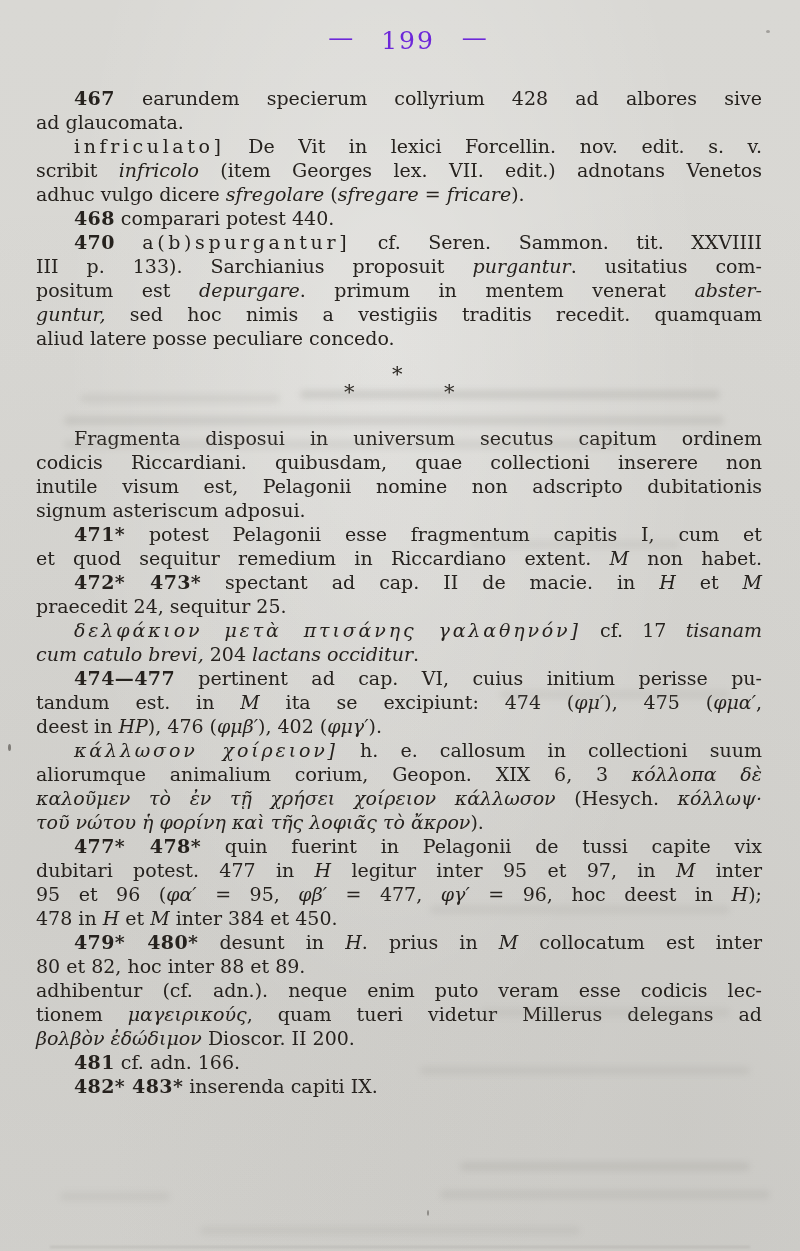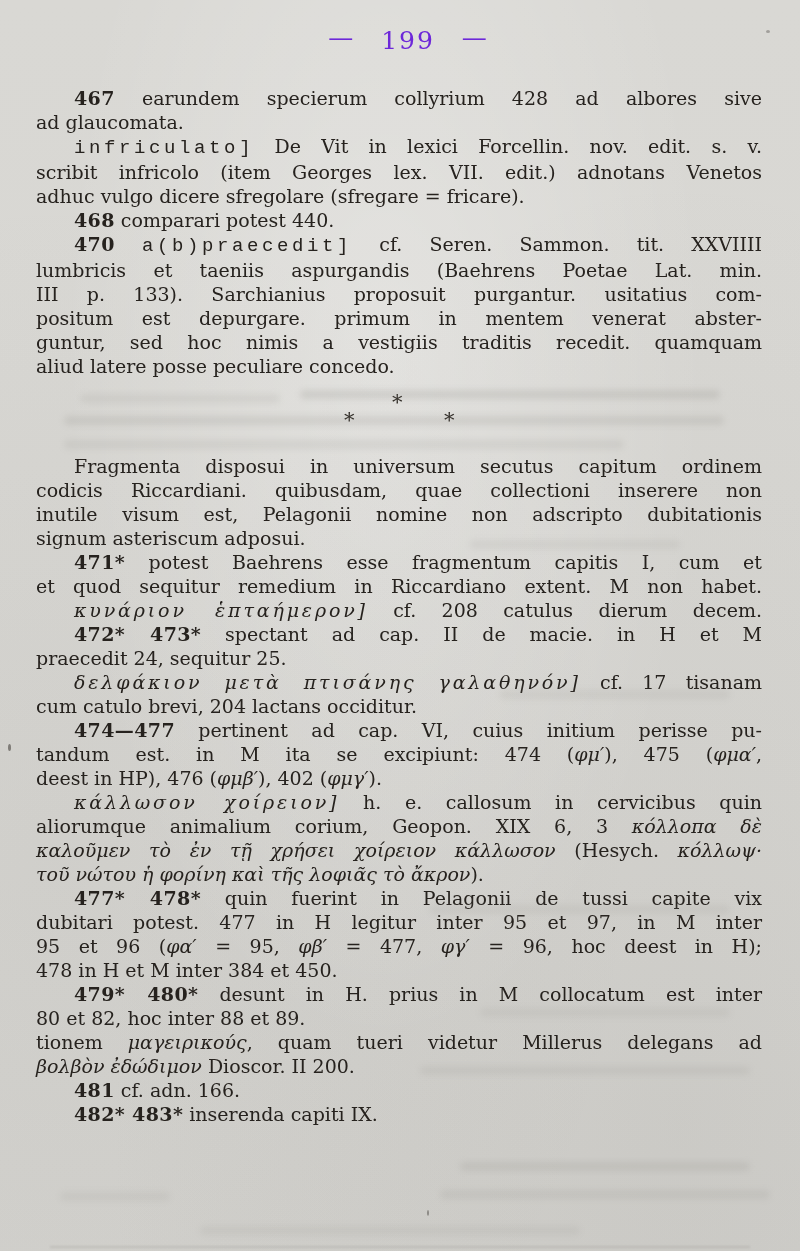--- a/index.html
+++ b/index.html
@@ -26,22 +26,22 @@
     position:absolute;left:36px;top:86px;width:726px;
     font-size:19px;line-height:24px;
   }
   .para{margin:0;}
   .line{min-height:24px;}
   .line.just{text-align:justify;text-align-last:justify;}
   .line.nojust{text-align:right;text-align-last:left;}
   .line.first{padding-left:38px;}
   .seg.n{font-style:normal;}
   .seg.b{font-weight:700;letter-spacing:.02em;margin-top:28px;}
-  .seg.i{}
-  .seg.sp{letter-spacing:.19em;font-family:Liberation Mono, monospace;}
+  .seg.i{font-style:italic;}
+  .seg.sp{letter-spacing:.19em;}
   .seg.g{font-style:italic;}
   .seg.gsp{font-style:italic;letter-spacing:.15em;}
   
   .asterisk-sep{position:relative;height:76px;}
   .asterisk-sep .ast{
     position:absolute;font-size:21px;color:#2a2621;line-height:1;
     font-family:"DejaVu Serif","Liberation Serif",serif;
   }
   .asterisk-sep .ast0{left:356px;top:14px;}
   .asterisk-sep .ast1{left:308px;top:32px;}
@@ -74,75 +74,72 @@
     </div>
     <div class="para">
       <div class="line first just"><span class="seg sp">infriculato]</span><span class="seg n"> De Vit in lexici Forcellin. nov. edit. s. v.</span></div>
       <div class="line just"><span class="seg n">scribit </span><span class="seg i">infricolo</span><span class="seg n"> (item Georges lex. VII. edit.) adnotans Venetos</span></div>
       <div class="line nojust"><span class="seg n">adhuc vulgo dicere </span><span class="seg i">sfregolare</span><span class="seg n"> (</span><span class="seg i">sfregare = fricare</span><span class="seg n">).</span></div>
     </div>
     <div class="para">
       <div class="line first nojust"><span class="seg b">468</span><span class="seg n"> comparari potest 440.</span></div>
     </div>
     <div class="para">
-      <div class="line first just"><span class="seg b">470</span><span class="seg n"> </span><span class="seg sp">a(b)praecedit]</span><span class="seg n"> cf. Seren. Sammon. tit. XXVIIII</span></div>
-      <div class="line just"><span class="seg i">lumbricis et taeniis aspurgandis</span><span class="seg n"> (Baehrens Poetae Lat. min.</span></div>
+      <div class="line first just"><span class="seg b">470</span><span class="seg n"> </span><span class="seg sp">a(b)spurgantur]</span><span class="seg n"> cf. Seren. Sammon. tit. XXVIIII</span></div>
       <div class="line just"><span class="seg n">III p. 133). Sarchianius proposuit </span><span class="seg i">purgantur</span><span class="seg n">. usitatius com-</span></div>
       <div class="line just"><span class="seg n">positum est </span><span class="seg i">depurgare</span><span class="seg n">. primum in mentem venerat </span><span class="seg i">abster-</span></div>
       <div class="line just"><span class="seg i">guntur,</span><span class="seg n"> sed hoc nimis a vestigiis traditis recedit. quamquam</span></div>
       <div class="line nojust"><span class="seg n">aliud latere posse peculiare concedo.</span></div>
     </div>
     <div class="asterisk-sep">
       <span class="ast ast0">*</span>
       <span class="ast ast1">*</span>
       <span class="ast ast2">*</span>
     </div>
     <div class="para">
       <div class="line first just"><span class="seg n">Fragmenta disposui in universum secutus capitum ordinem</span></div>
       <div class="line just"><span class="seg n">codicis Riccardiani. quibusdam, quae collectioni inserere non</span></div>
       <div class="line just"><span class="seg n">inutile visum est, Pelagonii nomine non adscripto dubitationis</span></div>
       <div class="line nojust"><span class="seg n">signum asteriscum adposui.</span></div>
     </div>
     <div class="para">
-      <div class="line first just"><span class="seg b">471*</span><span class="seg n"> potest Baehrens esse fragmentum capitis I, cum et</span></div>
+      <div class="line first just"><span class="seg b">471*</span><span class="seg n"> potest Pelagonii esse fragmentum capitis I, cum et</span></div>
       <div class="line just"><span class="seg n">et quod sequitur remedium in Riccardiano extent. </span><span class="seg i">M</span><span class="seg n"> non habet.</span></div>
-    </div>
-    <div class="para">
-      <div class="line first just"><span class="seg gsp">κυνάριον ἑπταήμερον]</span><span class="seg n"> cf. 208 </span><span class="seg i">catulus dierum decem.</span></div>
     </div>
     <div class="para">
       <div class="line first just"><span class="seg b">472* 473*</span><span class="seg n"> spectant ad cap. II de macie. in </span><span class="seg i">H</span><span class="seg n"> et </span><span class="seg i">M</span></div>
       <div class="line nojust"><span class="seg n">praecedit 24, sequitur 25.</span></div>
     </div>
     <div class="para">
       <div class="line first just"><span class="seg gsp">δελφάκιον μετὰ πτισάνης γαλαθηνόν]</span><span class="seg n"> cf. 17 </span><span class="seg i">tisanam</span></div>
       <div class="line nojust"><span class="seg i">cum catulo brevi,</span><span class="seg n"> 204 </span><span class="seg i">lactans occiditur</span><span class="seg n">.</span></div>
     </div>
     <div class="para">
       <div class="line first just"><span class="seg b">474—477</span><span class="seg n"> pertinent ad cap. VI, cuius initium perisse pu-</span></div>
       <div class="line just"><span class="seg n">tandum est. in </span><span class="seg i">M</span><span class="seg n"> ita se excipiunt: 474 (</span><span class="seg g">φμ′</span><span class="seg n">), 475 (</span><span class="seg g">φμα′</span><span class="seg n">,</span></div>
       <div class="line nojust"><span class="seg n">deest in </span><span class="seg i">HP</span><span class="seg n">), 476 (</span><span class="seg g">φμβ′</span><span class="seg n">), 402 (</span><span class="seg g">φμγ′</span><span class="seg n">).</span></div>
     </div>
     <div class="para">
-      <div class="line first just"><span class="seg gsp">κάλλωσον χοίρειον]</span><span class="seg n"> h. e. callosum in cervicibus quin</span></div>
+      <div class="line first just"><span class="seg gsp">κάλλωσον χοίρειον]</span><span class="seg n"> h. e. callosum in collectioni suum</span></div>
       <div class="line just"><span class="seg n">aliorumque animalium corium, Geopon. XIX 6, 3 </span><span class="seg g">κόλλοπα δὲ</span></div>
       <div class="line just"><span class="seg g">καλοῦμεν τὸ ἐν τῇ χρήσει χοίρειον κάλλωσον</span><span class="seg n"> (Hesych. </span><span class="seg g">κόλλωψ·</span></div>
       <div class="line nojust"><span class="seg g">τοῦ νώτου ἡ φορίνη καὶ τῆς λοφιᾶς τὸ ἄκρον</span><span class="seg n">).</span></div>
     </div>
     <div class="para">
       <div class="line first just"><span class="seg b">477* 478*</span><span class="seg n"> quin fuerint in Pelagonii de tussi capite vix</span></div>
       <div class="line just"><span class="seg n">dubitari potest. 477 in </span><span class="seg i">H</span><span class="seg n"> legitur inter 95 et 97, in </span><span class="seg i">M</span><span class="seg n"> inter</span></div>
       <div class="line just"><span class="seg n">95 et 96 (</span><span class="seg g">φα′</span><span class="seg n"> = 95, </span><span class="seg g">φβ′</span><span class="seg n"> = 477, </span><span class="seg g">φγ′</span><span class="seg n"> = 96, hoc deest in </span><span class="seg i">H</span><span class="seg n">);</span></div>
       <div class="line nojust"><span class="seg n">478 in </span><span class="seg i">H</span><span class="seg n"> et </span><span class="seg i">M</span><span class="seg n"> inter 384 et 450.</span></div>
     </div>
     <div class="para">
       <div class="line first just"><span class="seg b">479* 480*</span><span class="seg n"> desunt in </span><span class="seg i">H</span><span class="seg n">. prius in </span><span class="seg i">M</span><span class="seg n"> collocatum est inter</span></div>
       <div class="line nojust"><span class="seg n">80 et 82, hoc inter 88 et 89.</span></div>
     </div>
     <div class="para">
+      <div class="line just"><span class="seg n">adhibentur (cf. adn.). neque enim puto veram esse codicis lec-</span></div>
       <div class="line just"><span class="seg n">tionem </span><span class="seg g">μαγειρικούς</span><span class="seg n">, quam tueri videtur Millerus delegans ad</span></div>
       <div class="line nojust"><span class="seg g">βολβὸν ἐδώδιμον</span><span class="seg n"> Dioscor. II 200.</span></div>
     </div>
     <div class="para">
       <div class="line first nojust"><span class="seg b">481</span><span class="seg n"> cf. adn. 166.</span></div>
     </div>
     <div class="para">
       <div class="line first nojust"><span class="seg b">482* 483*</span><span class="seg n"> inserenda capiti IX.</span></div>
     </div>
   </div>

